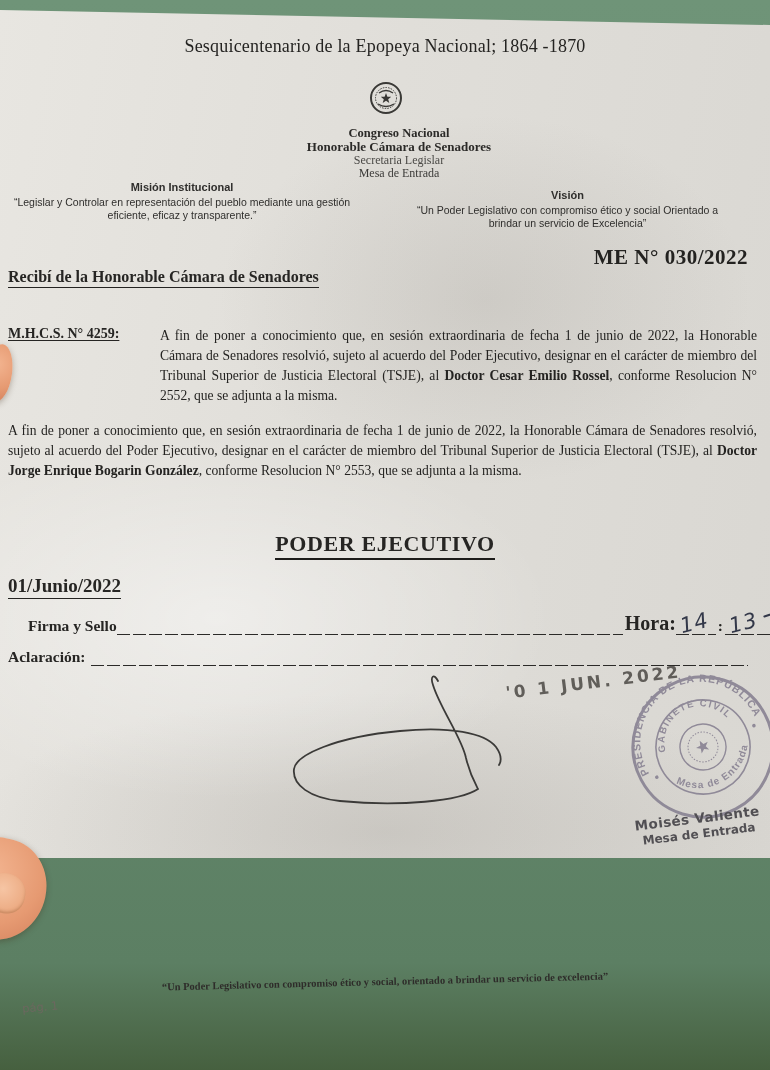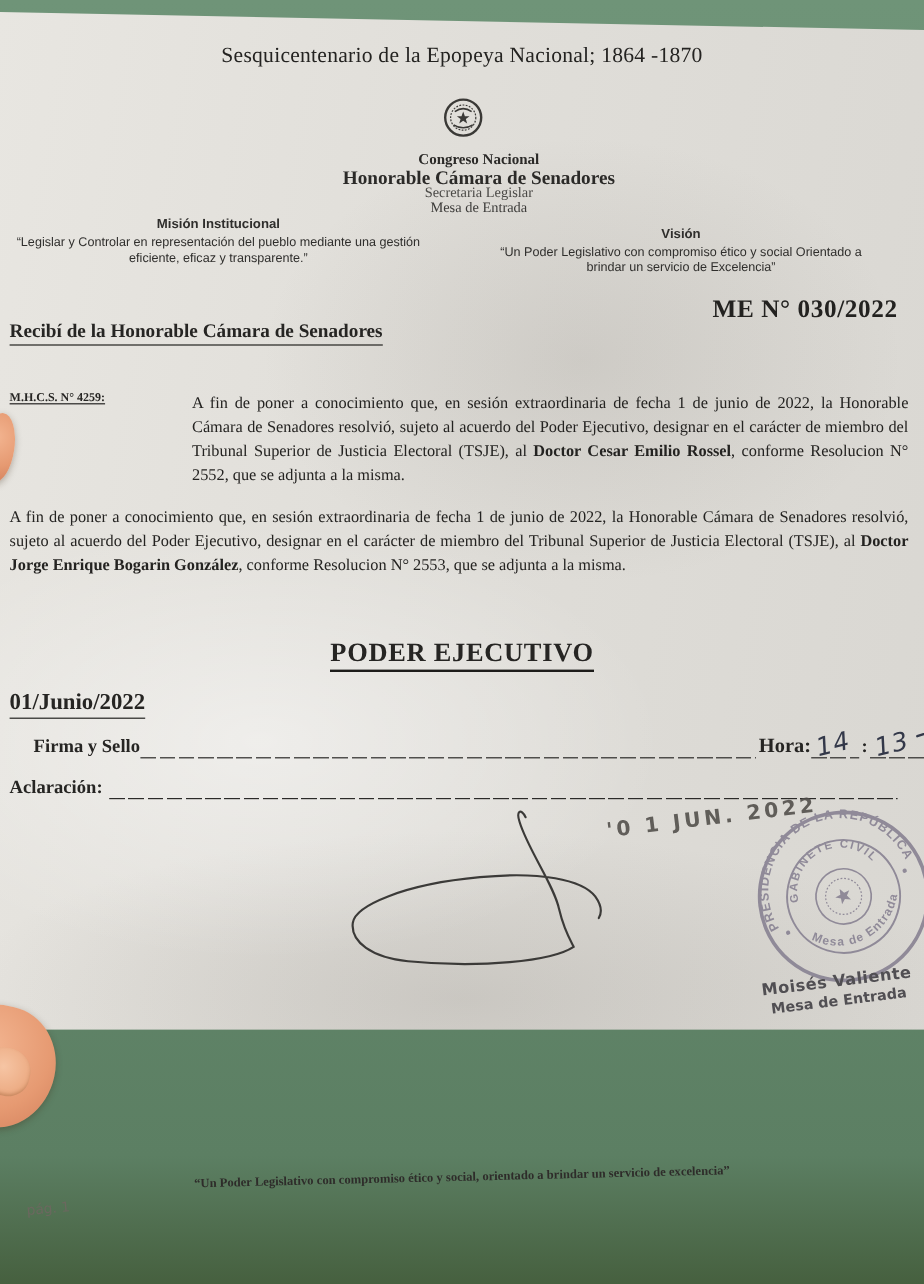--- a/index.html
+++ b/index.html
@@ -20,49 +20,49 @@
   }
   .abs{position:absolute;}
   .ctr{text-align:center;}
   .serif{font-family:"Liberation Serif", serif;}
   .sans{font-family:"Liberation Sans", sans-serif;}
 
   .motto-title{left:0;right:0;top:36px;font-size:18px;letter-spacing:.2px;color:#242321;}
   .emblem{left:369px;top:80px;}
   .org{left:0;right:0;color:#2b2a28;line-height:1.15;padding-left:28px;}
   .org1{top:126px;font-size:12.5px;font-weight:bold;}
-  .org2{top:140px;font-size:16px;font-weight:bold;}
+  .org2{top:140px;font-size:13px;font-weight:bold;}
   .org3{top:154px;font-size:12px;color:#4a4946;}
   .org4{top:167px;font-size:12px;color:#3c3b39;}
 
   .mv-block{top:180px;width:340px;font-size:10.5px;line-height:1.32;color:#2f2e2c;}
   .mv-title{font-weight:bold;font-size:11px;margin-bottom:1px;}
   .mission{left:12px;}
   .vision{left:400px;top:188px;width:335px;}
 
   .me-number{right:22px;top:226px;font-size:21px;font-weight:700;letter-spacing:.5px;color:#232220;margin-top:19px;}
 
   .recibi{left:8px;top:268px;font-size:16px;font-weight:bold;border-bottom:1.6px solid #242321;padding-bottom:1px;}
 
   .entry{left:8px;width:749px;display:flex;}
   .entry-1{top:326px;}
   .entry-2{top:421px;}
-  .entry-label{width:152px;flex:0 0 152px;font-size:10px;font-weight:bold;text-decoration:underline;text-underline-offset:2px;white-space:nowrap;}
+  .entry-label{width:152px;flex:0 0 152px;font-size:14px;font-weight:bold;text-decoration:underline;text-underline-offset:2px;white-space:nowrap;}
   .entry-text{flex:1;font-size:13.6px;line-height:1.48;text-align:justify;color:#242321;}
   .entry-text strong{font-weight:bold;}
 
   .section-title{left:0;right:0;top:531px;font-size:22px;font-weight:bold;letter-spacing:.6px;}
   .section-title span{border-bottom:2.6px solid #1d1c1a;padding-bottom:2px;margin-top:28px;}
 
   .date-line{left:8px;top:575px;font-size:19px;font-weight:600;border-bottom:1.8px solid #242321;padding-bottom:1px;}
 
   .underline-fill{height:16px;flex:1;background:repeating-linear-gradient(90deg,#2b2a28 0 13px, transparent 13px 16px) 0 100%/100% 1.5px no-repeat;}
   .firma-row{left:8px;top:612px;width:749px;display:flex;align-items:flex-end;margin-left:20px;}
   .firma-label{font-size:15.5px;font-weight:bold;white-space:nowrap;}
-  .hora-label{font-size:17px;font-weight:bold;white-space:nowrap;margin-left:2px;}
+  .hora-label{font-size:20px;font-weight:bold;white-space:nowrap;margin-left:2px;}
   .hora-slot{position:relative;width:40px;height:16px;background:repeating-linear-gradient(90deg,#2b2a28 0 13px, transparent 13px 16px) 0 100%/100% 1.5px no-repeat;}
   .hora-slot.mm{width:52px;}
   .hora-colon{font-size:15.5px;font-weight:bold;margin:0 2px;}
   .handwrite{position:absolute;left:4px;bottom:0px;font-family:"DejaVu Sans", sans-serif;font-style:italic;font-size:21px;color:#333849;transform:rotate(-14deg);letter-spacing:1px;}
   .pen-dash{position:absolute;right:-4px;top:-6px;width:18px;height:2px;background:#333849;transform:rotate(-18deg);border-radius:2px;}
 
   .aclaracion-row{left:8px;top:648px;width:740px;display:flex;align-items:flex-end;}
   .aclaracion-label{font-size:15.5px;font-weight:bold;white-space:nowrap;margin-right:6px;}
 
   .signature-svg{left:280px;top:663px;}

